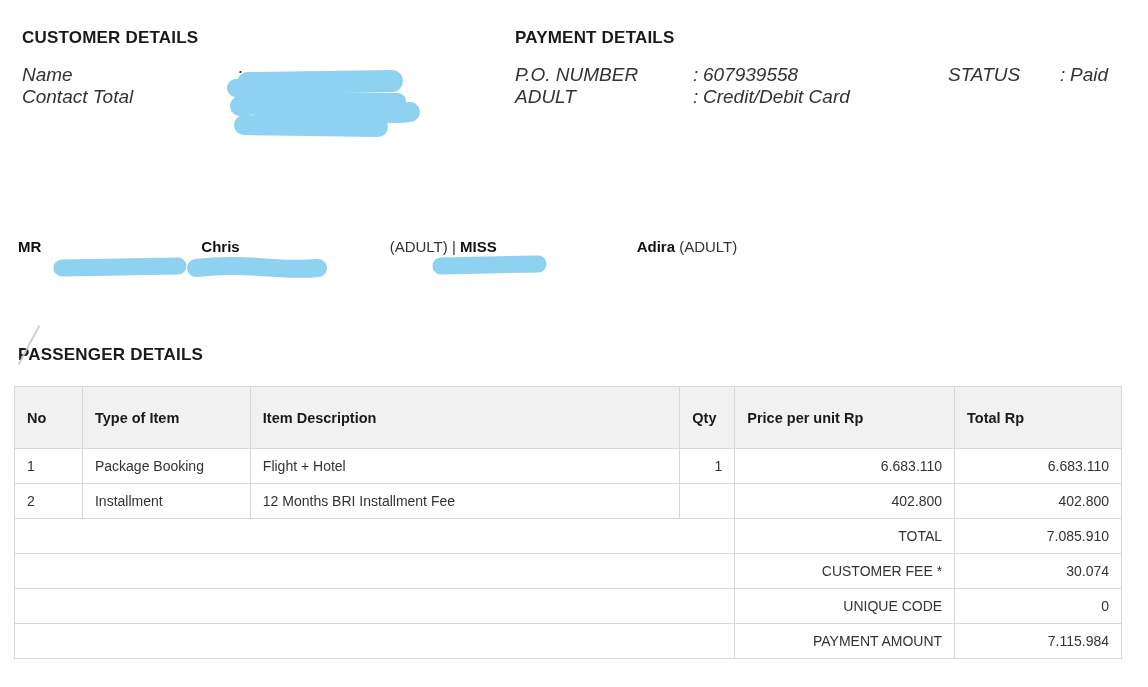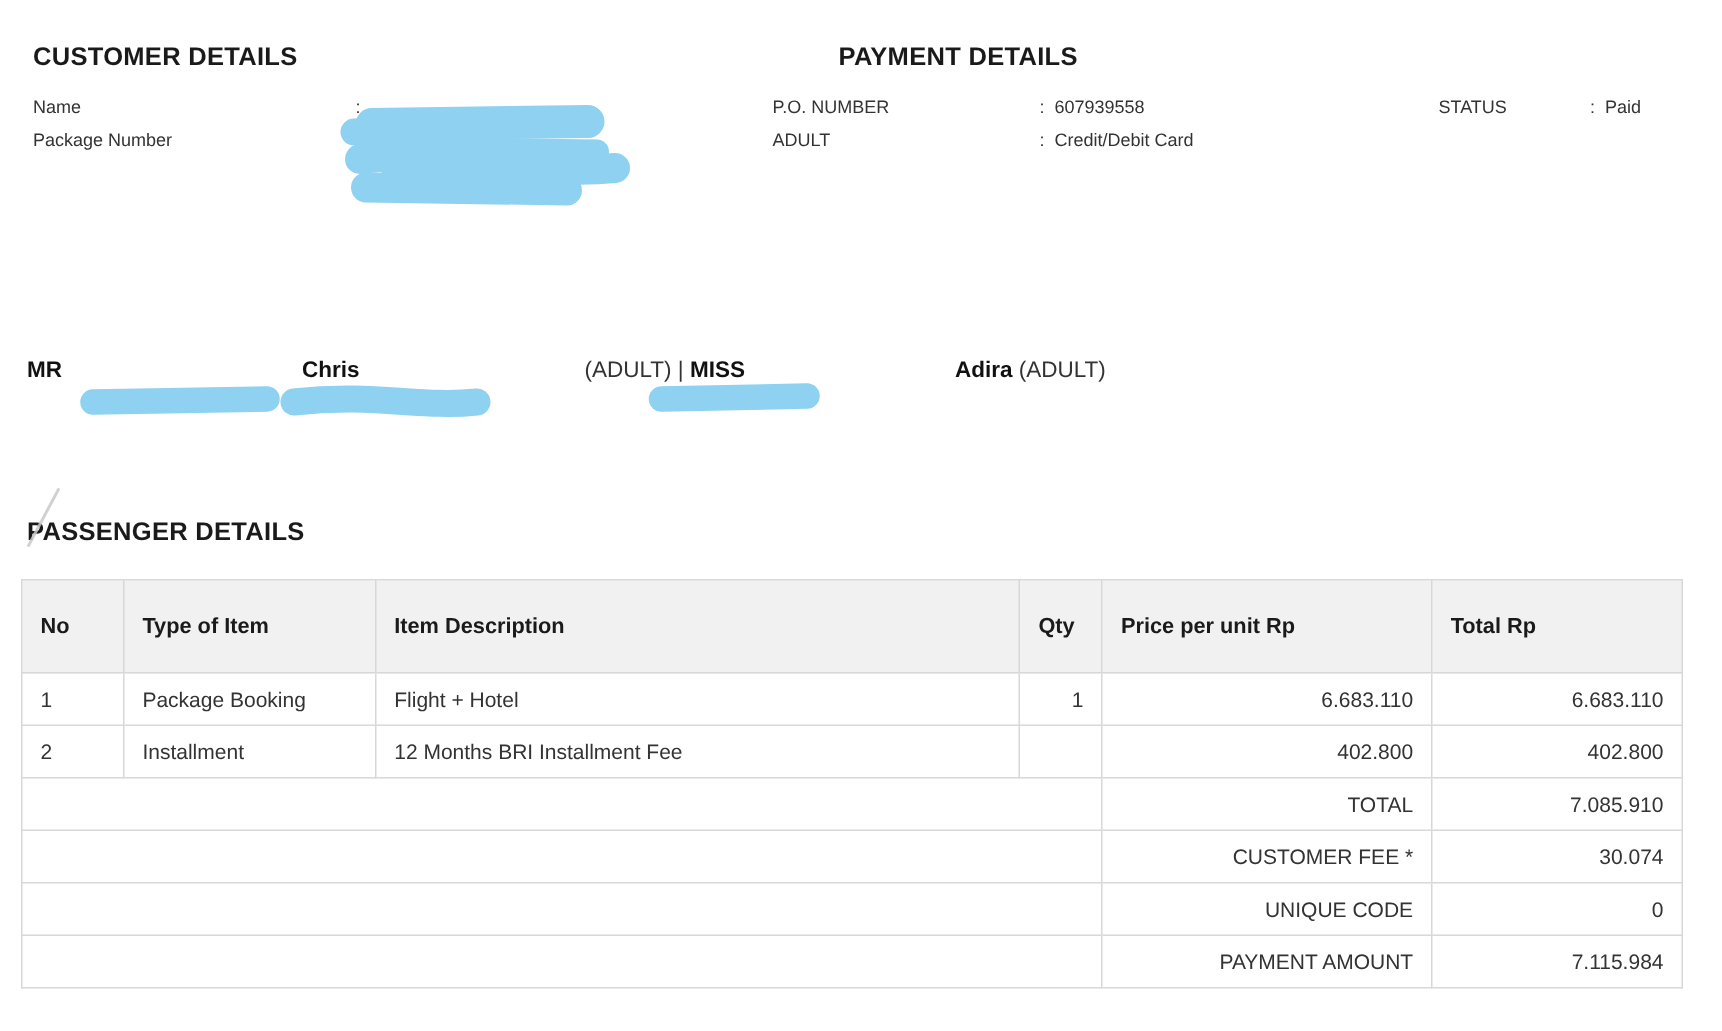--- a/index.html
+++ b/index.html
@@ -29,42 +29,43 @@
   
   #customer-details { position: absolute; left: 22px; top: 28px; }
   #customer-details .section-heading { position: static; display: block; }
   .kv-list {
     position: relative;
     margin-top: 16px;
   }
   .kv-row {
     position: relative;
     height: 22px;
-    font-size: 12px;
+    font-size: 19px;
     color: #333333;
     white-space: nowrap;
+    font-style: italic;
   }
   .kv-label {
     position: absolute;
     left: 0;
     top: 0;
   }
   .kv-colon {
     position: absolute;
     top: 0;
   }
   .kv-value {
     position: absolute;
     top: 0;
     text-align: right;
   }
 
   
   #payment-details { position: absolute; left: 515px; top: 28px; }
-  #payment-details .section-heading { position: static; display: block; margin-left: 44px; }
+  #payment-details .section-heading { position: static; display: block; }
 
   
   #passenger-details { position: absolute; left: 18px; top: 212px; }
   #passenger-details .section-heading { position: static; display: block; }
   .passenger-line {
     margin-top: 26px;
     font-size: 15px;
     color: #333333;
     white-space: nowrap;
   }
@@ -153,35 +154,35 @@
 
 <div id="customer-details">
   <div class="section-heading">CUSTOMER DETAILS</div>
   <div class="kv-list">
     <div class="kv-row">
       <span class="kv-label">Name</span>
       <span class="kv-colon" style="left:215px">:</span>
       <span class="kv-value" style="left:228px"></span>
     </div>
     <div class="kv-row">
-      <span class="kv-label">Package Number</span>
+      <span class="kv-label">Contact Total</span>
       <span class="kv-colon" style="left:215px">:</span>
       <span class="kv-value" style="left:228px"></span>
     </div>
   </div>
 </div>
 
 <div id="payment-details">
   <div class="section-heading">PAYMENT DETAILS</div>
   <div class="kv-list">
     <div class="kv-row">
       <span class="kv-label">P.O. NUMBER</span>
       <span class="kv-colon" style="left:178px">:</span>
       <span class="kv-value" style="left:188px">607939558</span>
-      <span class="kv-label" style="left:444px">STATUS</span>
+      <span class="kv-label" style="left:433px">STATUS</span>
       <span class="kv-colon" style="left:545px">:</span>
       <span class="kv-value" style="left:555px">Paid</span>
     </div>
     <div class="kv-row">
       <span class="kv-label">ADULT</span>
       <span class="kv-colon" style="left:178px">:</span>
       <span class="kv-value" style="left:188px">Credit/Debit Card</span>
     </div>
   </div>
 </div>

